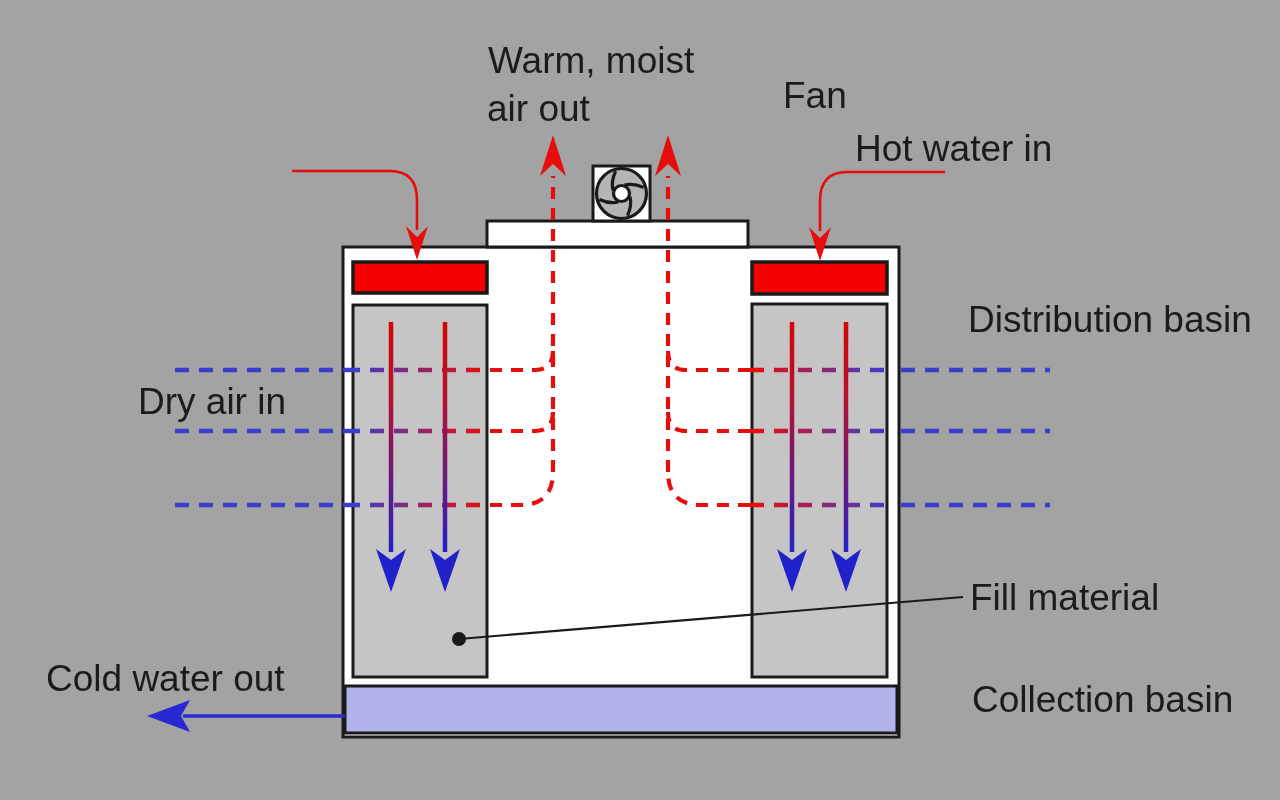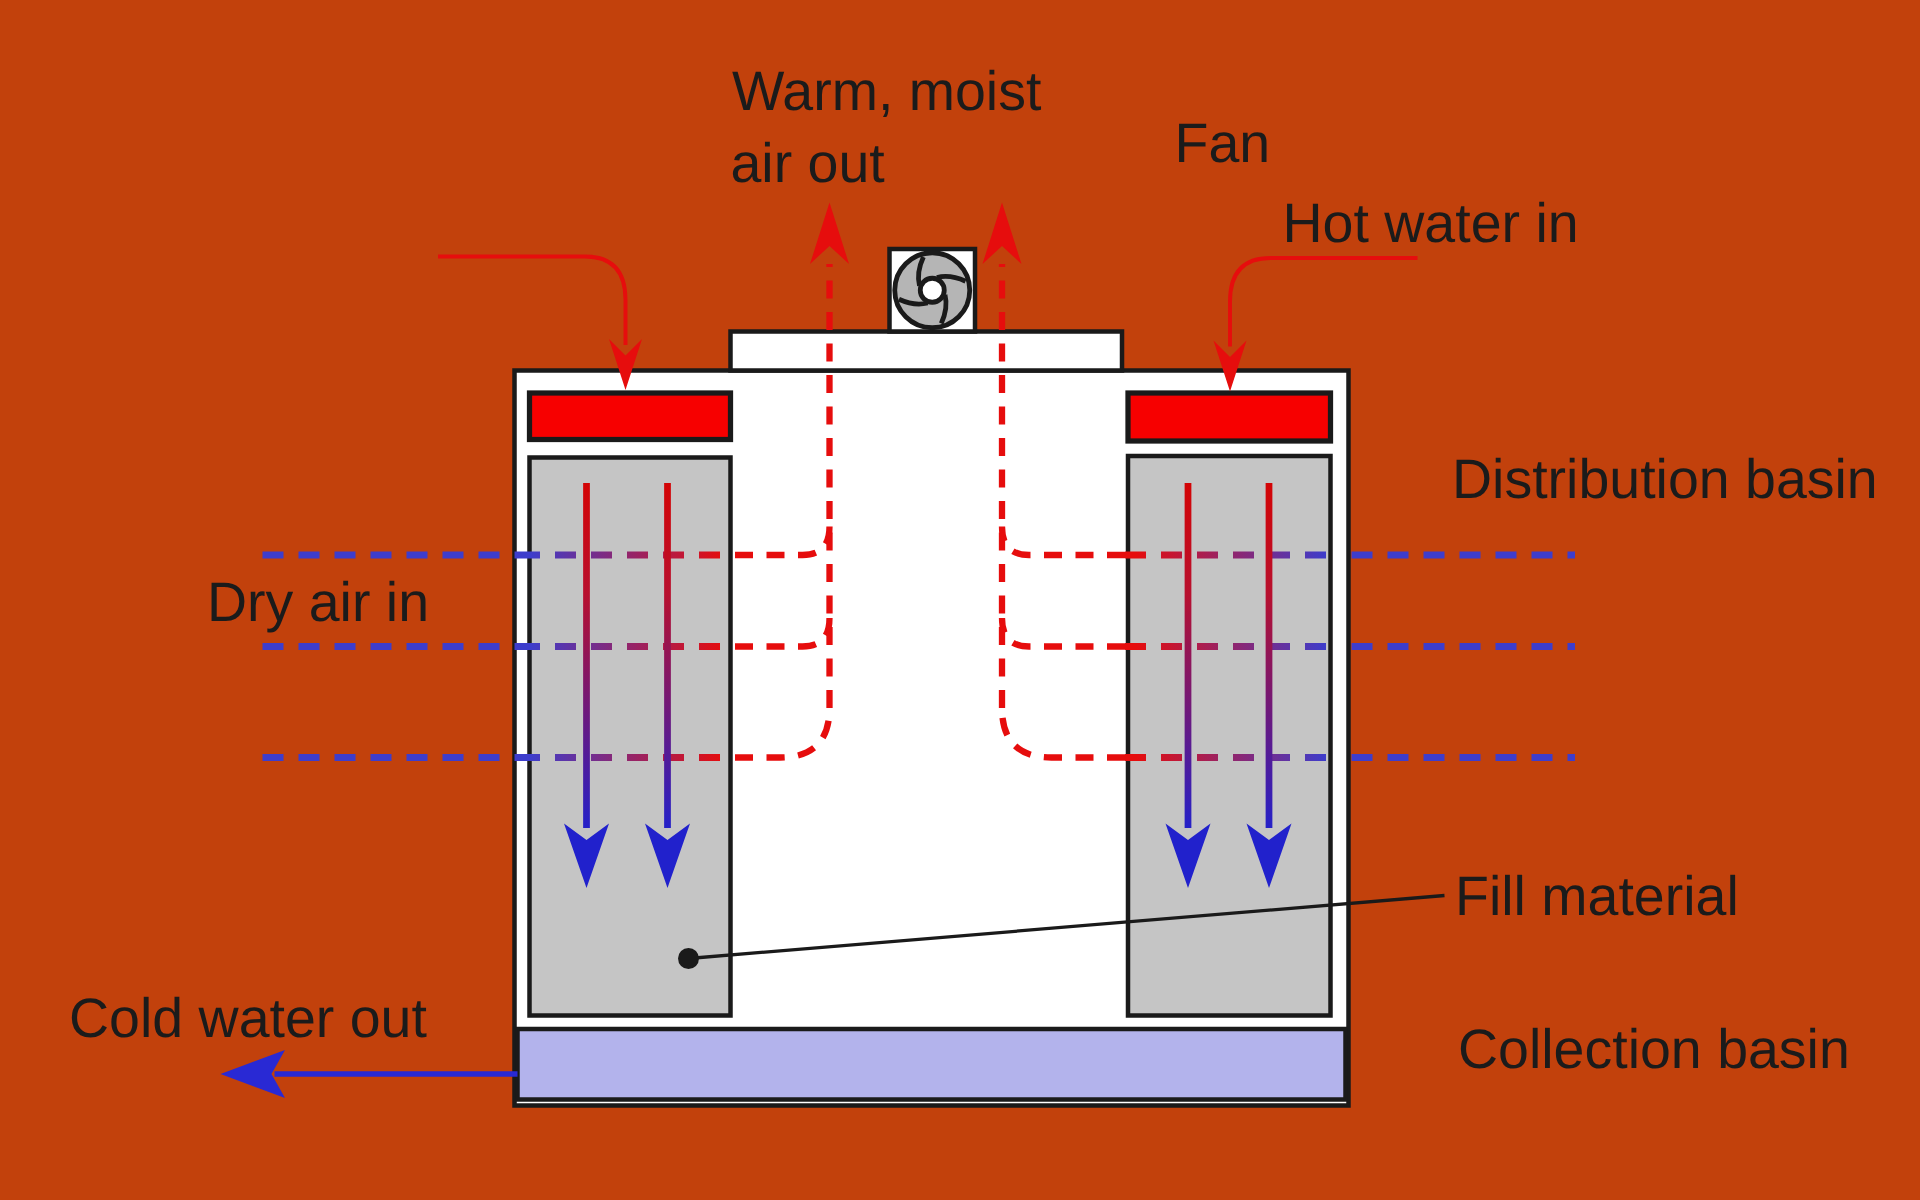--- a/index.html
+++ b/index.html
@@ -4,21 +4,21 @@
 <style>
   html, body {
     margin: 0;
     padding: 0;
     background: #fcfcfc;
   }
   .stage {
     position: relative;
     width: 1280px;
     height: 800px;
-    background: #c2410c;
+    background: #a3a3a3;
     overflow: hidden;
   }
   svg {
     display: block;
   }
   text {
     font-family: "Liberation Sans", sans-serif;
     font-size: 37px;
   }
 </style>

